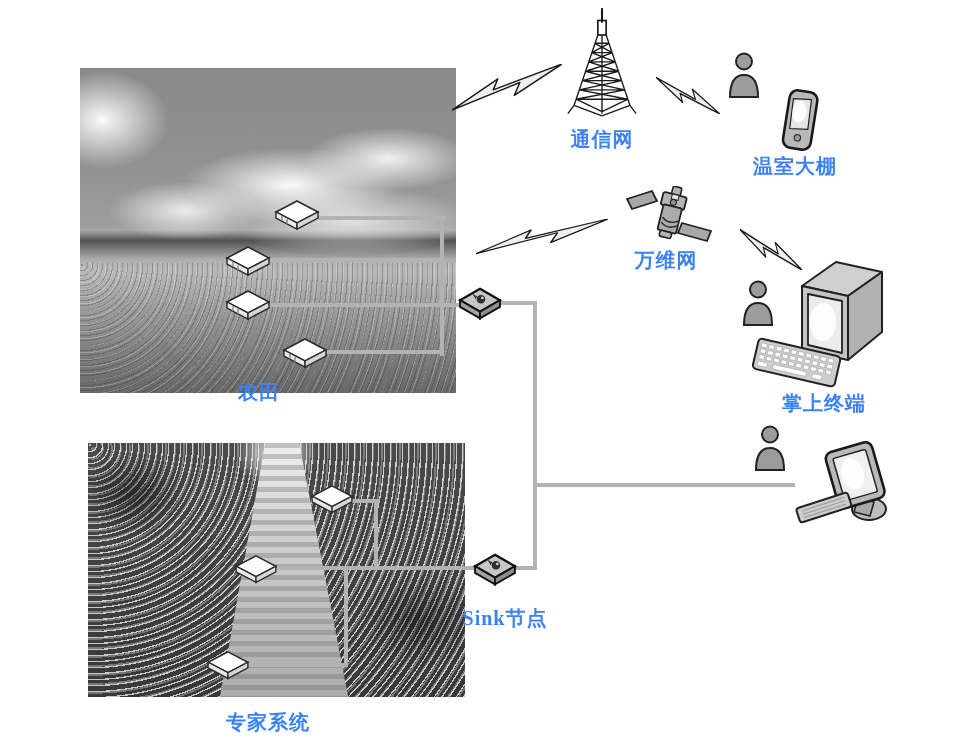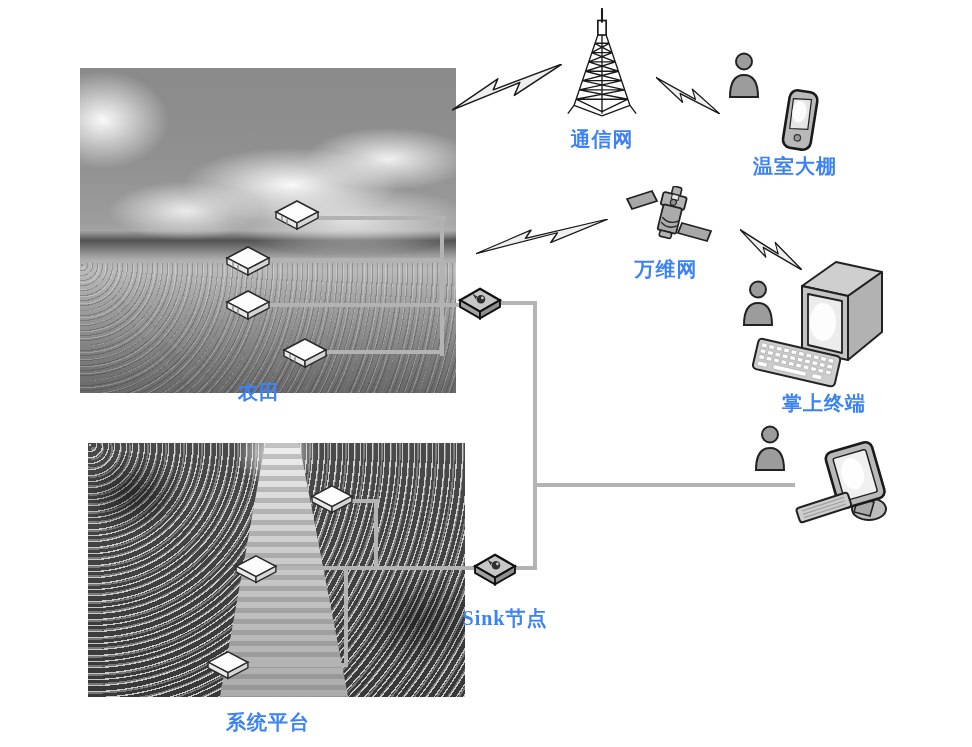--- a/index.html
+++ b/index.html
@@ -179,21 +179,21 @@
     <g transform="rotate(14 44 30)">
       <rect x="40" y="0" width="9" height="9" rx="2" fill="#b3b3b3" stroke="#222" stroke-width="1.6"></rect>
       <rect x="32" y="8" width="24" height="13" rx="2" fill="#b3b3b3" stroke="#222" stroke-width="1.8"></rect>
       <rect x="41" y="8" width="7" height="5" fill="#e8e8e8" stroke="#222" stroke-width="1"></rect>
       <rect x="35" y="20" width="19" height="26" rx="2" fill="#ababab" stroke="#222" stroke-width="1.8"></rect>
       <circle cx="44" cy="16" r="3" fill="#8f8f8f" stroke="#222" stroke-width="1.2"></circle>
       <path d="M37,33 q8,6 16,0 M37,38 q8,6 16,0" stroke="#222" stroke-width="1.4" fill="none"></path>
       <rect x="38" y="46" width="12" height="6" rx="2" fill="#b3b3b3" stroke="#222" stroke-width="1.6"></rect>
     </g>
   </svg>
-  <div class="lbl" style="left:616px;top:256px;width:100px">万维网</div>
+  <div class="lbl" style="left:616px;top:247px;width:100px">万维网</div>
 
   <svg class="icon" style="left:727px;top:52px" width="34" height="46" viewBox="0 0 34 46">
     <circle cx="17" cy="9.5" r="8" fill="#9c9c9c" stroke="#222" stroke-width="2"></circle>
     <path d="M3,45 C3,29 9,23 17,23 C25,23 31,29 31,45 Z" fill="#9c9c9c" stroke="#222" stroke-width="2"></path>
   </svg>
   <svg class="icon" style="left:779px;top:88px" width="42" height="66" viewBox="0 0 42 66">
     <g transform="rotate(9 21 33)">
       <rect x="7" y="3" width="28" height="58" rx="8" fill="#b9b9b9" stroke="#1a1a1a" stroke-width="2.6"></rect>
       <polygon points="11,12 29,10 30,40 12,42" fill="#e6e6e6" stroke="#222" stroke-width="1.2"></polygon>
       <ellipse cx="19" cy="24" rx="7" ry="11" fill="#ffffff" opacity="0.85"></ellipse>
@@ -269,16 +269,16 @@
     </g>
   </svg>
   <svg class="icon" style="left:793px;top:488px" width="62" height="40" viewBox="0 0 62 40">
     <g transform="rotate(-18 31 20)">
       <rect x="4" y="12" width="54" height="15" rx="3" fill="#cdcdcd" stroke="#222" stroke-width="2"></rect>
       <path d="M9,16 L53,16 M9,19.5 L53,19.5 M9,23 L53,23" stroke="#a0a0a0" stroke-width="1.2" fill="none"></path>
     </g>
   </svg>
 
   <div class="lbl" style="left:219px;top:379px;width:80px">农田</div>
-  <div class="lbl" style="left:216px;top:709px;width:104px">系统平台</div>
+  <div class="lbl" style="left:216px;top:709px;width:104px">专家系统</div>
   <div class="lbl" style="left:460px;top:605px;width:90px">Sink节点</div>
 
 </div>
 
 </body></html>

